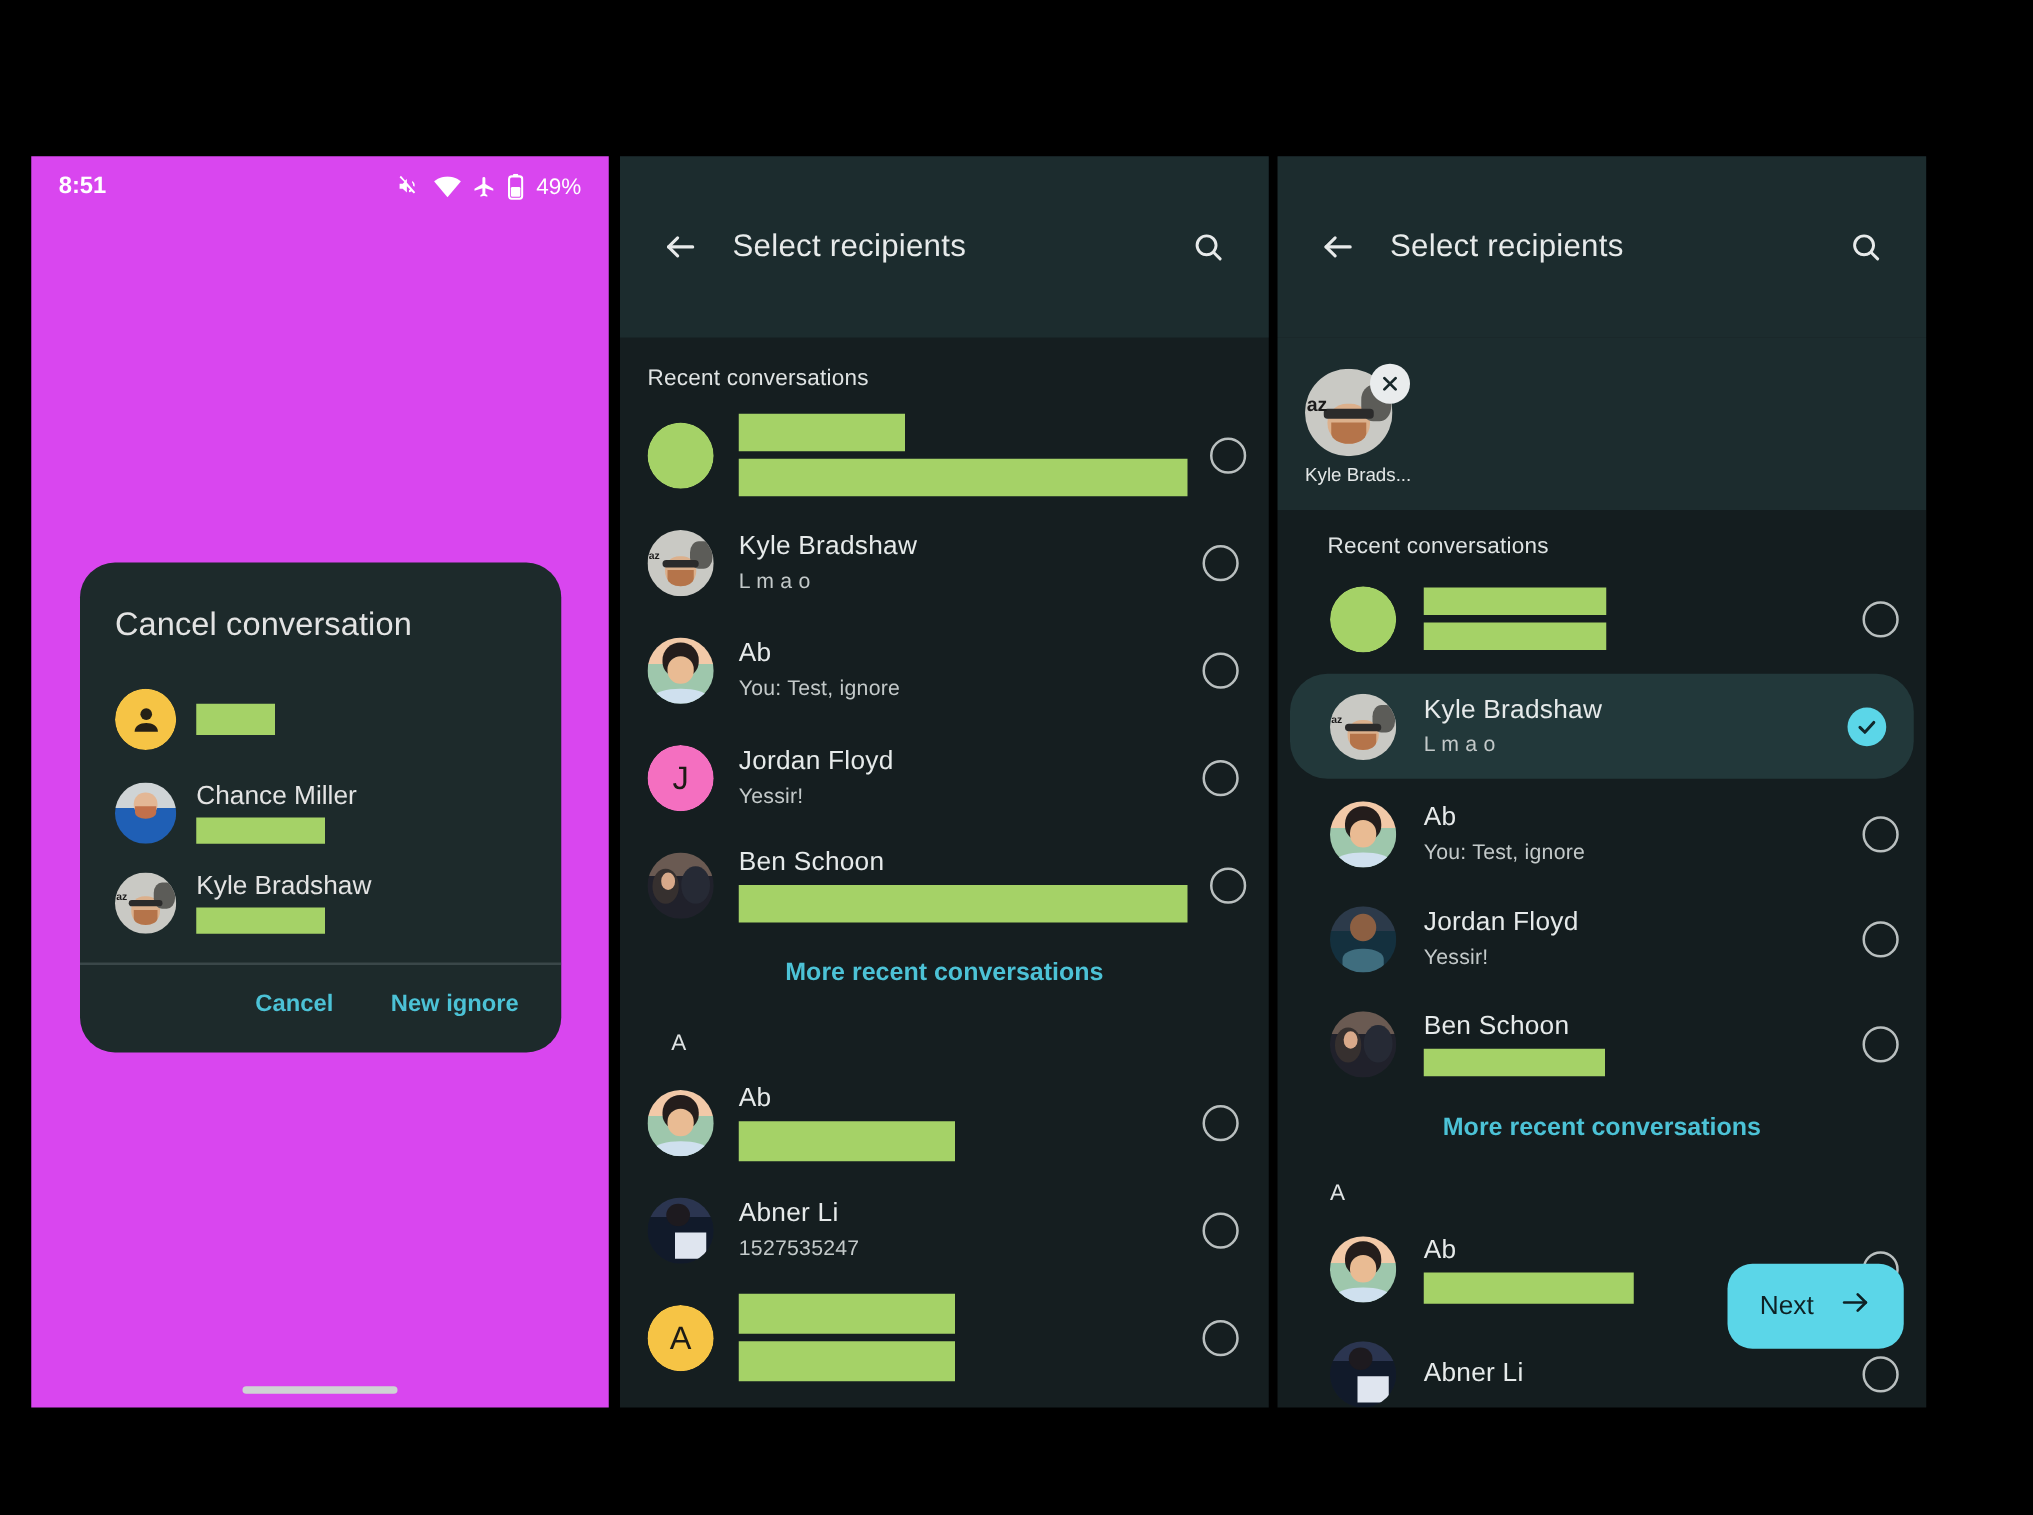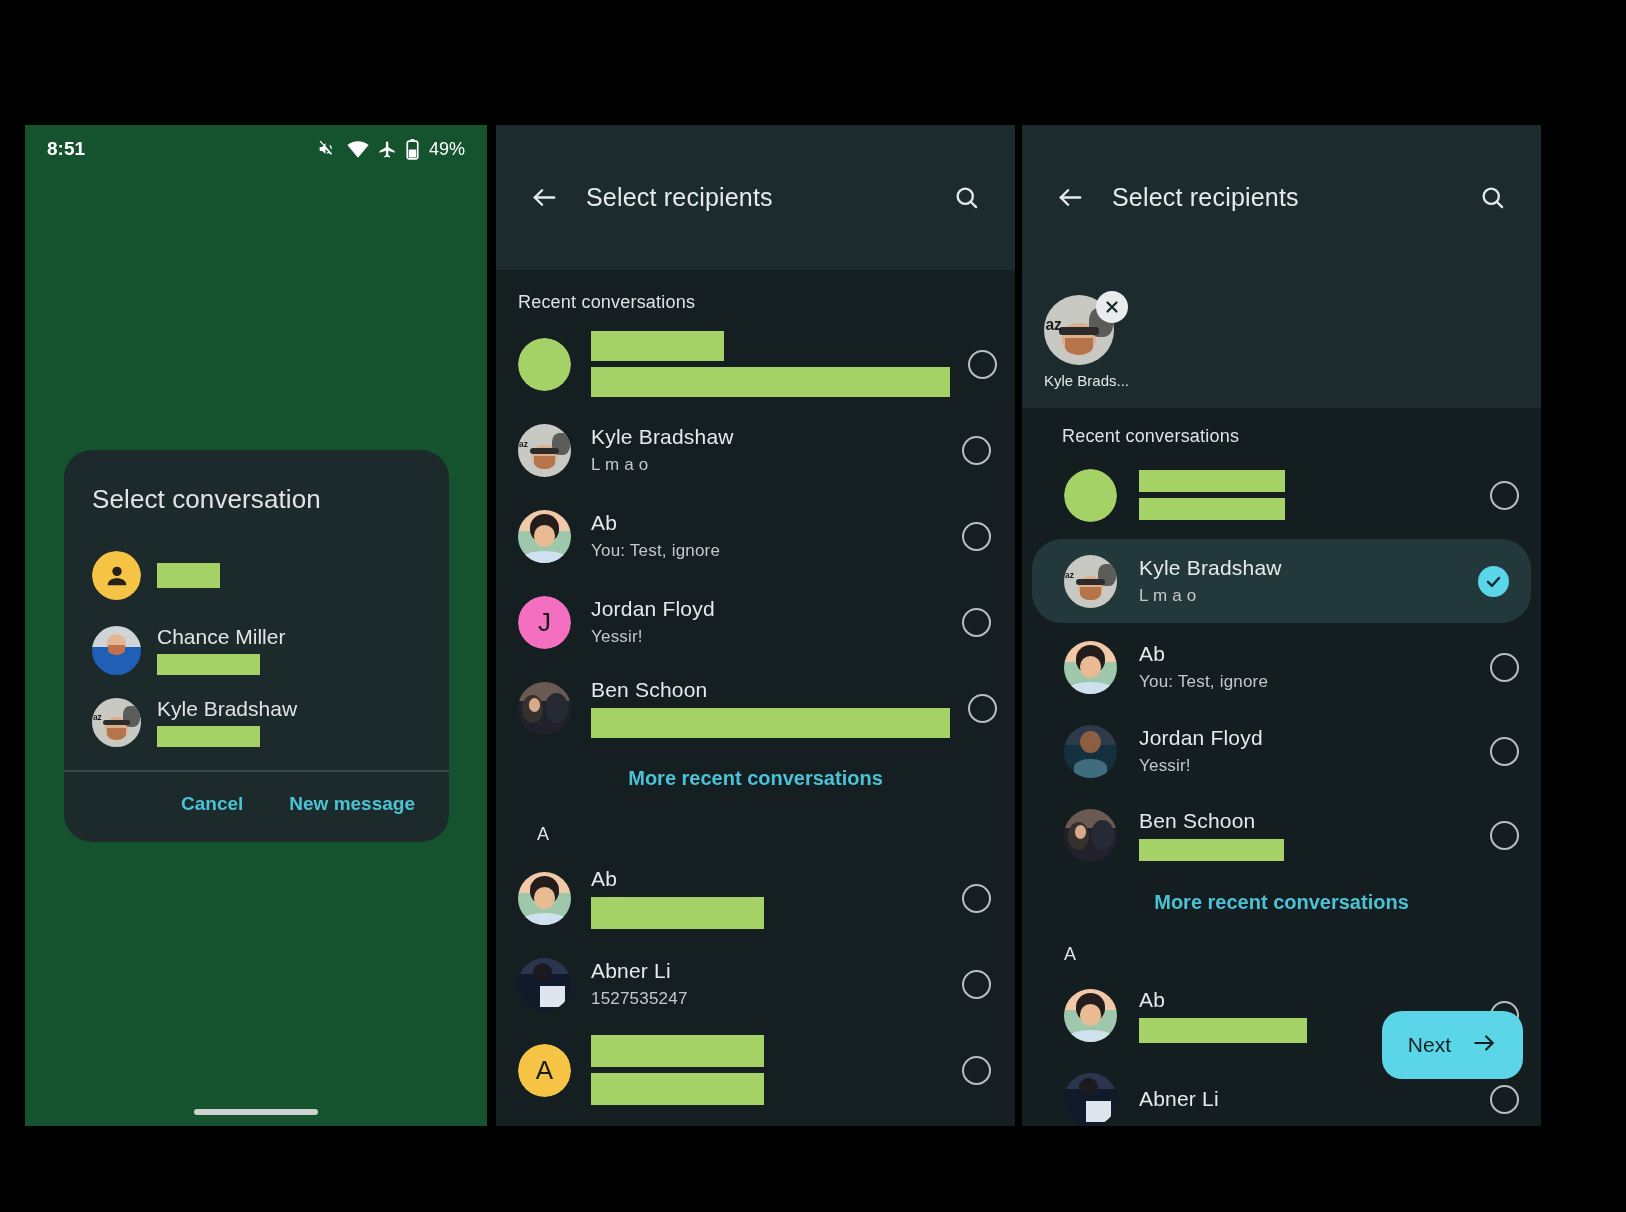--- a/index.html
+++ b/index.html
@@ -14,21 +14,21 @@
   
   .page-title {
     position: absolute; top: 0; left: 0; width: 1626px; height: 125px;
     display: flex; align-items: center; justify-content: center;
     color: #ffffff; font-size: 33px; font-style: italic; font-weight: 400;
     letter-spacing: 0.2px;
   }
 
   
   .panel { position: absolute; top: 125px; height: 1001px; overflow: hidden; }
-  #panel-old { left: 25px; width: 462px; background: #14532d; }
+  #panel-old { left: 25px; width: 462px; background: #d946ef; }
   #panel-mid { left: 496px; width: 519px; background: #151e20; }
   #panel-new { left: 1022px; width: 519px; background: #141d1f; }
 
   
   .statusbar {
     position: absolute; top: 0; left: 0; right: 0; height: 48px;
     display: flex; align-items: center; justify-content: space-between;
     padding: 0 22px; box-sizing: border-box;
     color: #ffffff; font-size: 19px; font-weight: 700;
   }
@@ -183,21 +183,21 @@
               <rect x="1" y="2" width="10" height="17" rx="2" stroke="#fff" stroke-width="1.6"></rect>
               <rect x="4" y="0" width="4" height="2.4" rx="1" fill="#fff"></rect>
               <rect x="2.4" y="10" width="7.2" height="7.6" rx="1" fill="#fff"></rect>
             </svg>
         </span>
         <span class="batt-pct">49%</span>
       </span>
     </div>
 
     <div class="dialog">
-      <div class="dialog-title">Select conversation</div>
+      <div class="dialog-title">Cancel conversation</div>
 
       <div class="dialog-list">
 
         <div class="dlg-row" style="padding-top:16px;padding-bottom:14px;">
           <span class="dlg-av">
             <span class="av-solid" style="background:#f6c445"></span>
             <span class="person-glyph">
               <svg width="28" height="28" viewBox="0 0 24 24" fill="#262016">
                   <circle cx="12" cy="8" r="4"></circle>
                   <path d="M4 20c0-4 3.6-6 8-6s8 2 8 6H4Z"></path>
@@ -230,21 +230,21 @@
           <span class="dlg-texts">
             <span class="dlg-name">Kyle Bradshaw</span>
             <span class="redact" style="width:103px;height:21px;"></span>
           </span>
         </div>
 
       </div>
 
       <div class="dialog-actions">
         <button class="dlg-btn">Cancel</button>
-        <button class="dlg-btn">New message</button>
+        <button class="dlg-btn">New ignore</button>
       </div>
     </div>
 
     <div class="gesture-bar"></div>
   </div>
 
   <div class="panel" id="panel-mid">
 
     <div class="appbar">
       <button class="icon-btn">

